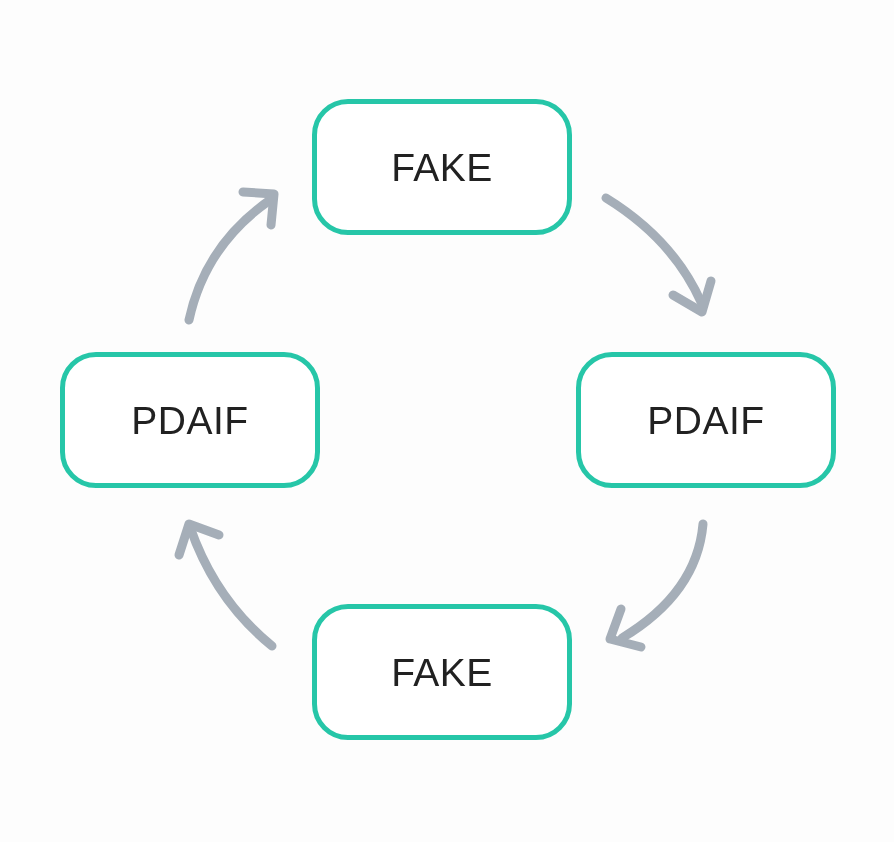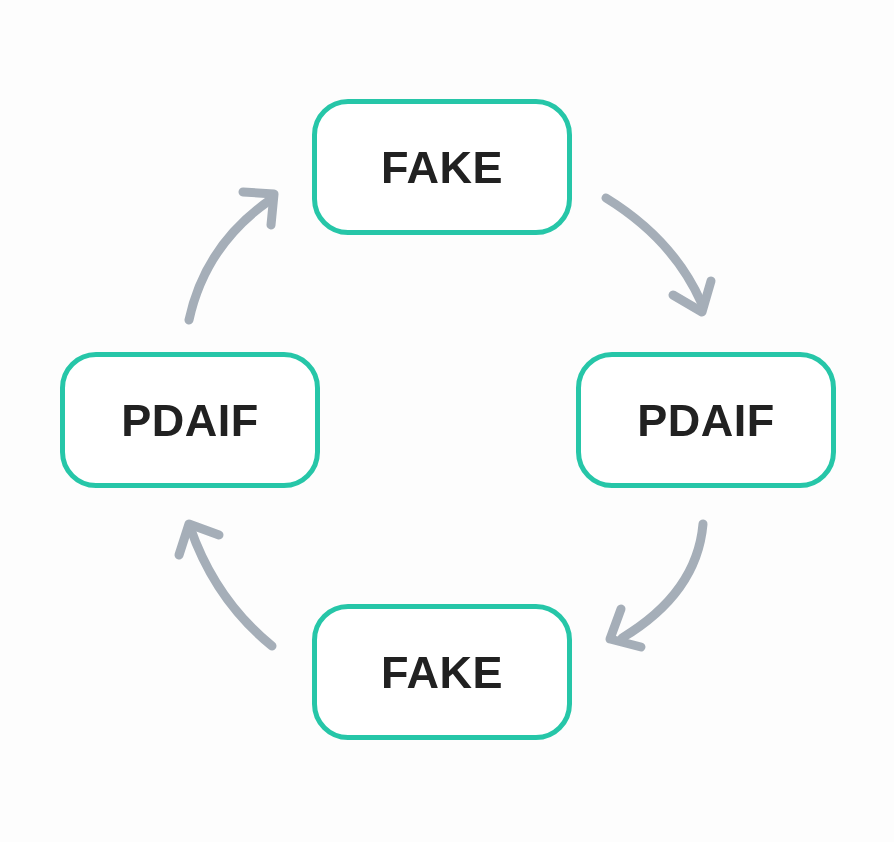--- a/index.html
+++ b/index.html
@@ -32,22 +32,22 @@
     background: #ffffff;
     border: 5px solid #26c6a8;
     border-radius: 36px;
     display: flex;
     align-items: center;
     justify-content: center;
     z-index: 2;
   }
   .node-label {
     font-family: "Liberation Sans", sans-serif;
-    font-size: 45px;
-    font-weight: 700;
+    font-size: 39px;
+    font-weight: 400;
     color: #212121;
     letter-spacing: 0.5px;
     line-height: 1;
     white-space: nowrap;
     user-select: none;
   }
   #node-top    { left: 312px; top: 99px;  width: 260px; height: 136px; }
   #node-right  { left: 576px; top: 352px; width: 260px; height: 136px; }
   #node-bottom { left: 312px; top: 604px; width: 260px; height: 136px; }
   #node-left   { left: 60px;  top: 352px; width: 260px; height: 136px; }

